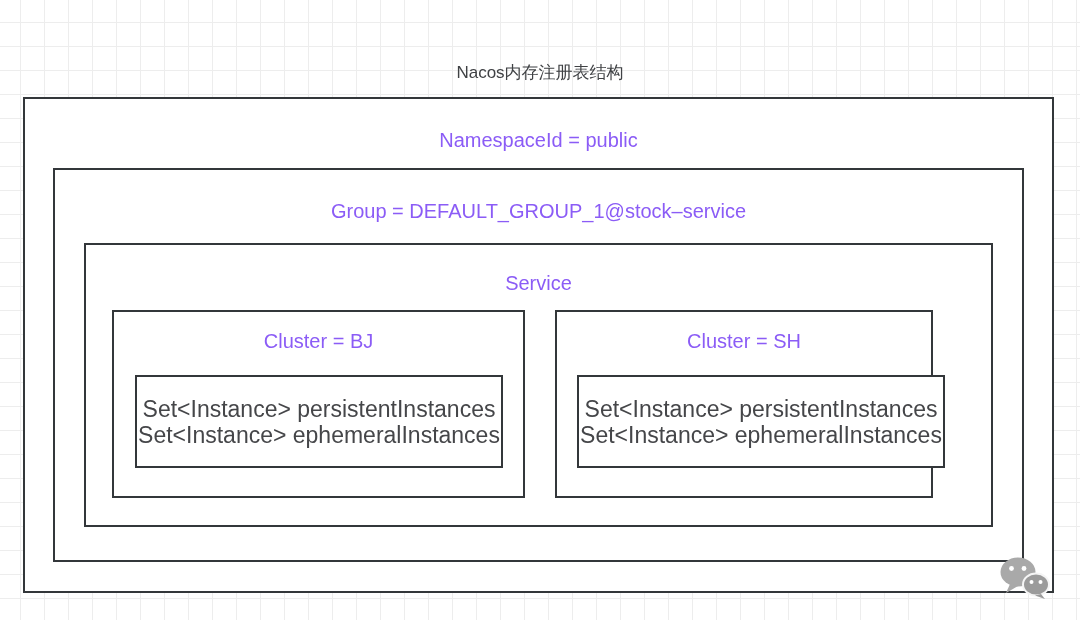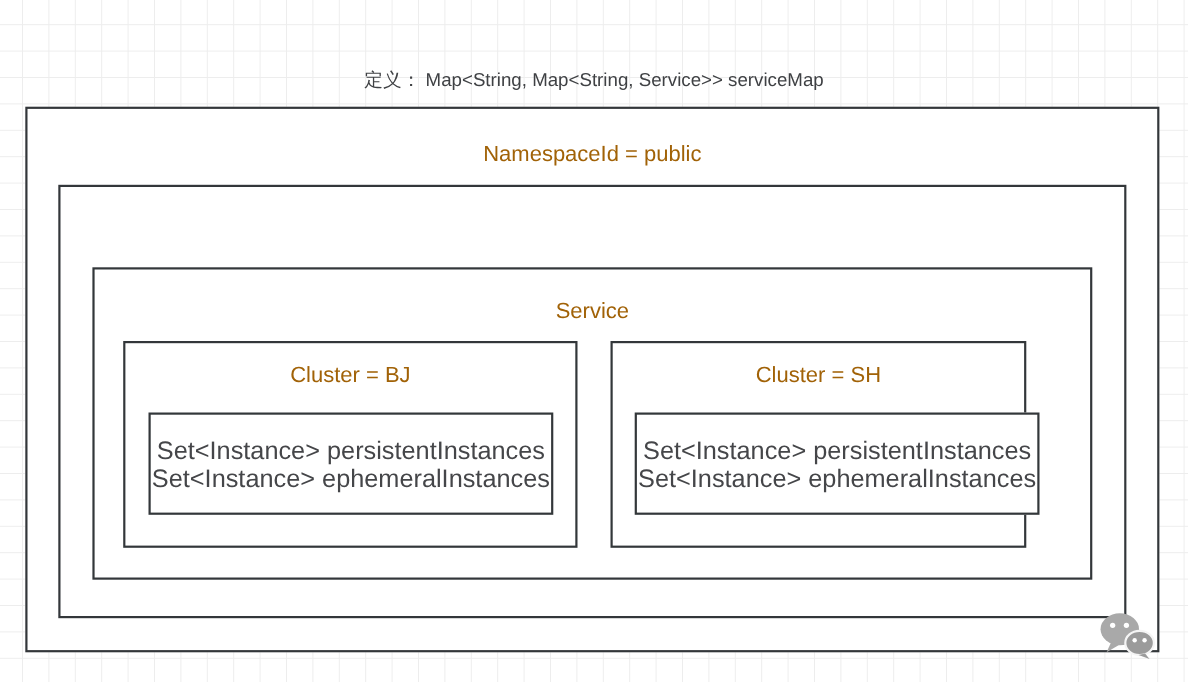--- a/index.html
+++ b/index.html
@@ -31,21 +31,21 @@
   .box {
     position: absolute;
     box-sizing: border-box;
     border: 2px solid #33373a;
     background: #ffffff;
   }
   .box-label {
     position: absolute;
     left: 0; right: 0;
     text-align: center;
-    color: #a16207;
+    color: #8b5cf6;
     font-size: 20px;
     line-height: 24px;
     white-space: pre;
   }
   .outer-box    { left: 23px;  top: 97px;  width: 1031px; height: 496px; }
   .outer-label  { top: 29px; }
   .group-box    { left: 28px;  top: 69px;  width: 971px;  height: 394px; }
   .group-label  { top: 29px; }
   .service-box  { left: 29px;  top: 73px;  width: 909px;  height: 284px; padding-left: 29px; }
   .service-label{ top: 26px; }
@@ -81,28 +81,30 @@
     white-space: pre;
   }
   .wechat-icon { display: block; }
 </style>
 </head>
 <body>
 
 <div class="canvas">
 
   <div class="title-block">
+    <div>Nacos内存注册表结构</div>
     <div>定义： Map&lt;String, Map&lt;String, Service&gt;&gt; serviceMap</div>
     <div>比如： Map(namespace, Map(group::serviceName, Service))</div>
   </div>
 
   <div class="box outer-box">
     <div class="box-label outer-label">NamespaceId = public</div>
 
     <div class="box group-box">
+      <div class="box-label group-label">Group = DEFAULT_GROUP_1@stock–service</div>
 
       <div class="box service-box">
         <div class="box-label service-label">Service</div>
 
         <div class="box cluster-box cluster-bj">
           <div class="box-label cluster-label">Cluster = BJ</div>
           <div class="box instances-box">
             <div class="instance-line">Set&lt;Instance&gt; persistentInstances</div>
             <div class="instance-line">Set&lt;Instance&gt; ephemeralInstances</div>
           </div>

